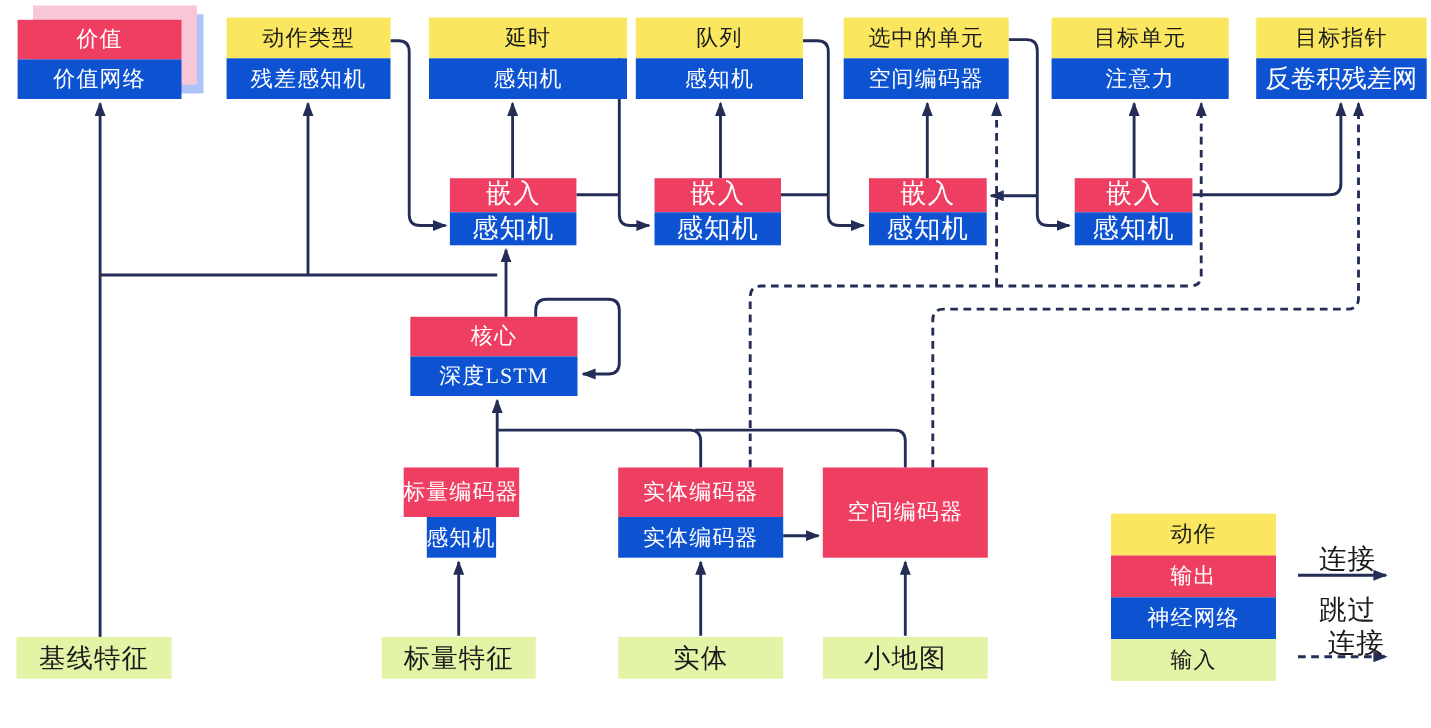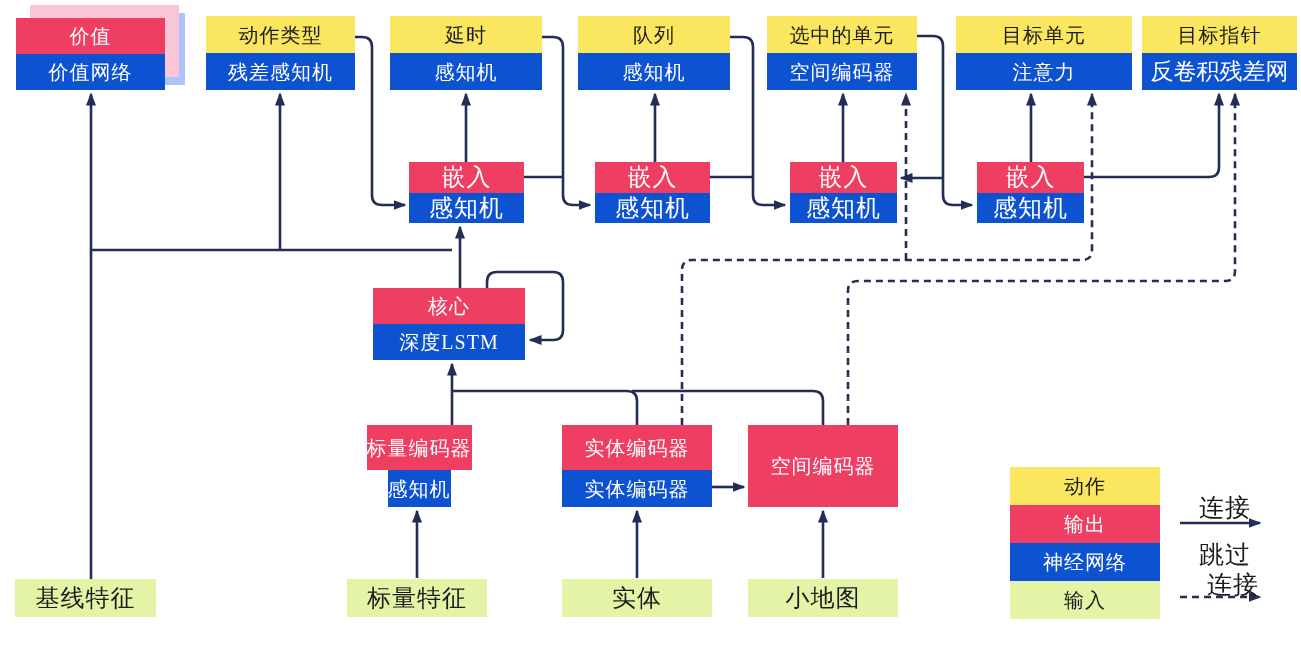--- a/index.html
+++ b/index.html
@@ -88,33 +88,33 @@
   <div class="sheet pink" style="left:30px;top:5px;width:149px;height:72px;"></div>
   <div class="node main-top" style="left:16px;top:18px;width:149px;height:72px;">
     <div class="row hdr-pink">价值</div>
     <div class="row body-blue">价值网络</div>
   </div>
 
   <div class="node" style="left:206px;top:16px;width:149px;height:74px;">
     <div class="row hdr-yellow">动作类型</div>
     <div class="row body-blue">残差感知机</div>
   </div>
-  <div class="node" style="left:390px;top:16px;width:152px;height:74px;">
+  <div class="node" style="left:390px;top:16px;width:180px;height:74px;">
     <div class="row hdr-yellow">延时</div>
     <div class="row body-blue">感知机</div>
   </div>
   <div class="node" style="left:578px;top:16px;width:152px;height:74px;border-radius:32px;">
     <div class="row hdr-yellow">队列</div>
     <div class="row body-blue">感知机</div>
   </div>
   <div class="node" style="left:767px;top:16px;width:150px;height:74px;">
     <div class="row hdr-yellow">选中的单元</div>
     <div class="row body-blue">空间编码器</div>
   </div>
-  <div class="node" style="left:956px;top:16px;width:176px;height:74px;">
+  <div class="node" style="left:956px;top:16px;width:161px;height:74px;">
     <div class="row hdr-yellow">目标单元</div>
     <div class="row body-blue">注意力</div>
   </div>
   <div class="node" style="left:1142px;top:16px;width:155px;height:74px;">
     <div class="row hdr-yellow">目标指针</div>
     <div class="row body-blue tight">反卷积残差网</div>
   </div>
 
   <div class="node embed" style="left:409px;top:162px;width:115px;height:61px;">
     <div class="row hdr-pink">嵌入</div>

